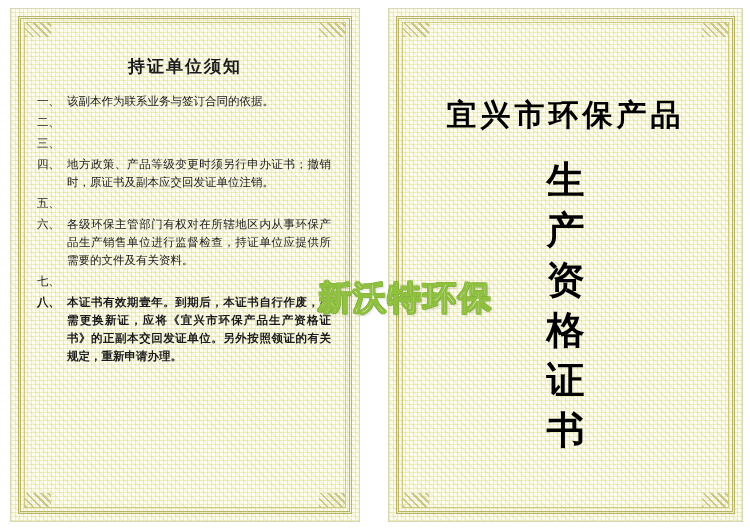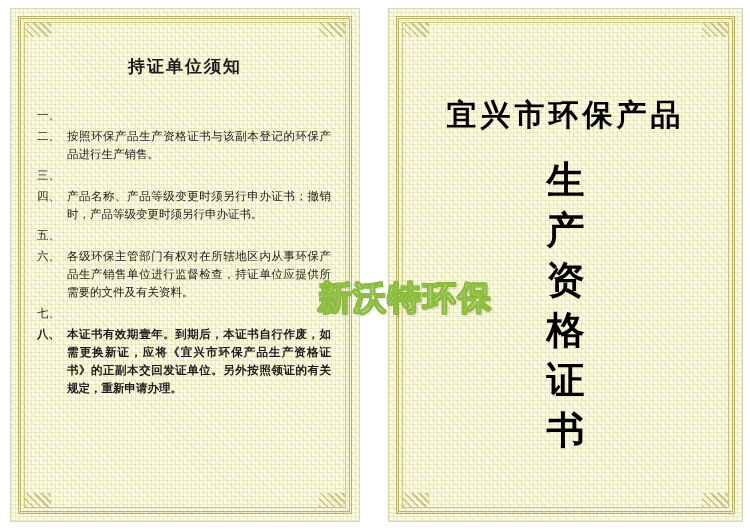--- a/index.html
+++ b/index.html
@@ -90,21 +90,21 @@
     right: 24px;
     bottom: 24px;
     color: #1a1a1a;
   }
   .notice-title {
     text-align: center;
     font-size: 17px;
     font-weight: bold;
     letter-spacing: 2px;
     margin-top: 22px;
-    margin-bottom: 28px;
+    margin-bottom: 14px;
     font-family: Liberation Sans, sans-serif;
   }
   .notice-list {
     margin: 0;
     padding: 0 4px 0 2px;
     list-style: none;
   }
   .notice-item {
     display: flex;
     align-items: flex-start;
@@ -186,31 +186,31 @@
     <div class="corner c-tr"></div>
     <div class="corner c-bl"></div>
     <div class="corner c-br"></div>
 
     <div class="left-content">
       <div class="notice-title">持证单位须知</div>
 
       <div class="notice-list">
         <div class="notice-item">
           <span class="notice-num">一、</span>
+          <span class="notice-text">该副本作为联系业务与签订合同的依据。</span>
         </div>
         <div class="notice-item">
           <span class="notice-num">二、</span>
-          <span class="notice-text">按照环保产品生产资格证书与该副本登记的环保产品进行生产销售。</span>
         </div>
         <div class="notice-item">
           <span class="notice-num">三、</span>
         </div>
         <div class="notice-item">
           <span class="notice-num">四、</span>
-          <span class="notice-text">产品名称、产品等级变更时须另行申办证书；撤销时，产品等级变更时须另行申办证书。</span>
+          <span class="notice-text">地方政策、产品等级变更时须另行申办证书；撤销时，原证书及副本应交回发证单位注销。</span>
         </div>
         <div class="notice-item">
           <span class="notice-num">五、</span>
         </div>
         <div class="notice-item">
           <span class="notice-num">六、</span>
           <span class="notice-text">各级环保主管部门有权对在所辖地区内从事环保产品生产销售单位进行监督检查，持证单位应提供所需要的文件及有关资料。</span>
         </div>
         <div class="notice-item">
           <span class="notice-num">七、</span>

